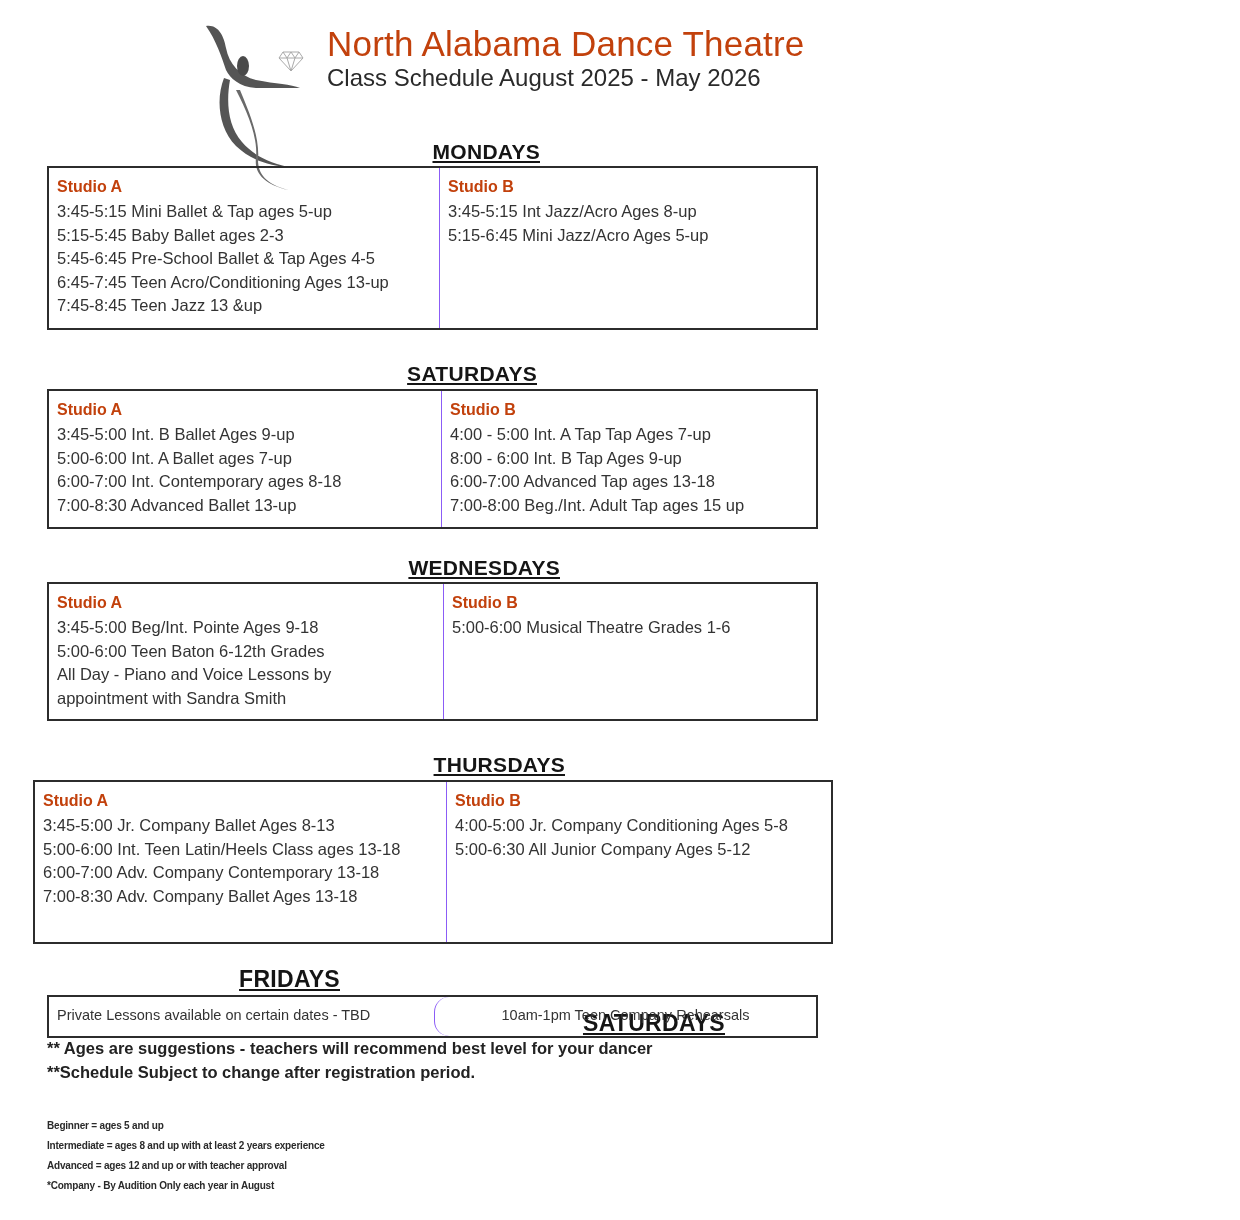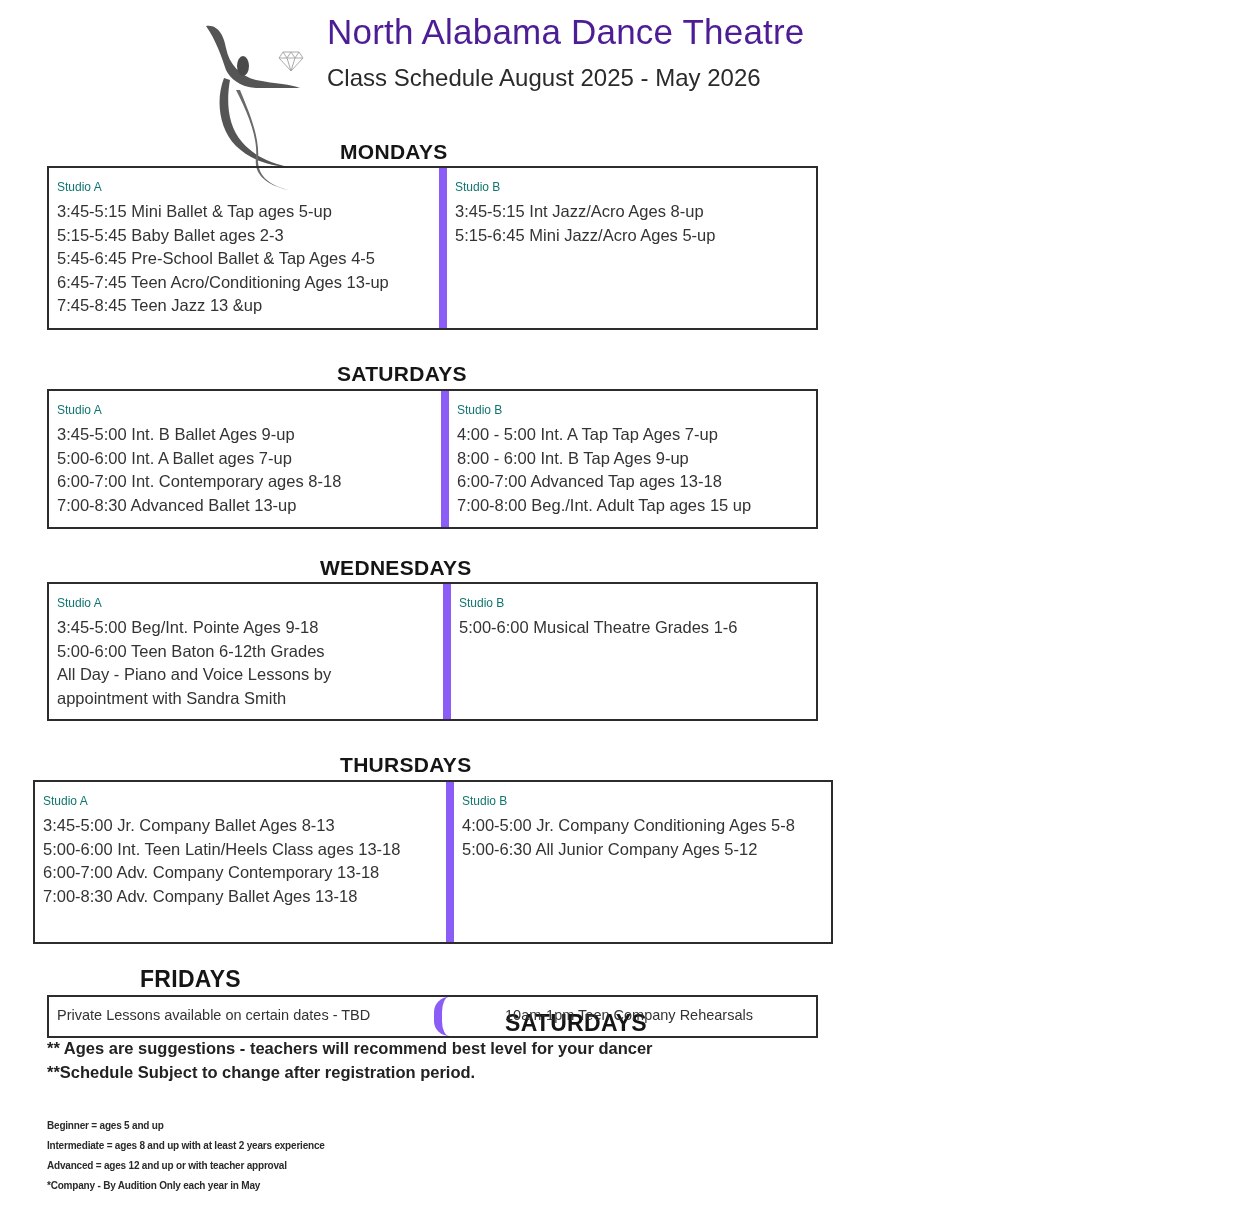--- a/index.html
+++ b/index.html
@@ -1,26 +1,26 @@
 <!DOCTYPE html>
 <html><head>
 <meta charset="utf-8">
 <style>
   html, body { margin: 0; padding: 0; background: #ffffff; }
   body { width: 1240px; height: 1220px; position: relative; overflow: hidden;
          font-family: "Liberation Sans", sans-serif; color: #2b2b2b; }
   .abs { position: absolute; }
   .logo { left: 196px; top: 18px; width: 120px; height: 175px; }
-  .title { left: 327px; top: 12px; font-size: 35px; color: #4c1d95; white-space: nowrap; letter-spacing: 0.2px; }
+  .title { left: 327px; top: 24px; font-size: 35px; color: #c2410c; white-space: nowrap; letter-spacing: 0.2px; }
   .subtitle { left: 327px; top: 64px; font-size: 24px; color: #2a2a2a; white-space: nowrap; }
-  .day-heading { font-weight: bold; font-size: 21px; color: #151515; white-space: nowrap; text-align: left; letter-spacing: 0.3px; }
+  .day-heading { font-weight: bold; font-size: 21px; color: #151515; white-space: nowrap; text-align: right; letter-spacing: 0.3px; text-decoration: underline; }
   .box { border: 2px solid #2c2c2c; display: flex; background: transparent; box-sizing: border-box; }
   .col { box-sizing: border-box; padding: 9px 8px 6px 8px; }
-  .col + .col { border-left: 8px solid #8b5cf6; }
-  .studio { font-weight: normal; font-size: 12px; color: #0f766e; margin-bottom: 3px; line-height: 20px; }
+  .col + .col { border-left: 1px solid #8b5cf6; }
+  .studio { font-weight: bold; font-size: 16px; color: #c2410c; margin-bottom: 3px; line-height: 20px; }
   .cls { font-size: 16.5px; line-height: 23.6px; color: #333; white-space: nowrap; }
   .cls.wrap { white-space: normal; }
   .small-box .col { padding: 10px 8px; font-size: 14.5px; color: #333; white-space: nowrap; border-radius: 15px; }
   .note { font-weight: bold; font-size: 16.5px; color: #222; white-space: nowrap; }
   .legend { font-size: 10px; line-height: 20px; color: #2a2a2a; white-space: nowrap; font-weight: bold; letter-spacing: -0.2px; }
 </style>
 </head>
 <body>
 
 <div class="abs logo">
@@ -111,14 +111,14 @@
   <div class="col" style="flex:1;text-align:center;">10am-1pm Teen Company Rehearsals</div>
 </div>
 
 <div class="abs note" style="left:47px;top:1039px;">** Ages are suggestions - teachers will recommend best level  for your dancer</div>
 <div class="abs note" style="left:47px;top:1063px;">**Schedule Subject to change after registration period.</div>
 
 <div class="abs" style="left:47px;top:1116px;">
   <div class="legend">Beginner = ages 5 and up</div>
   <div class="legend">Intermediate = ages 8 and up with at least 2 years experience</div>
   <div class="legend">Advanced = ages 12 and up or with teacher approval</div>
-  <div class="legend">*Company - By Audition Only each year in May</div>
+  <div class="legend">*Company - By Audition Only each year in August</div>
 </div>
 
 </body></html>

